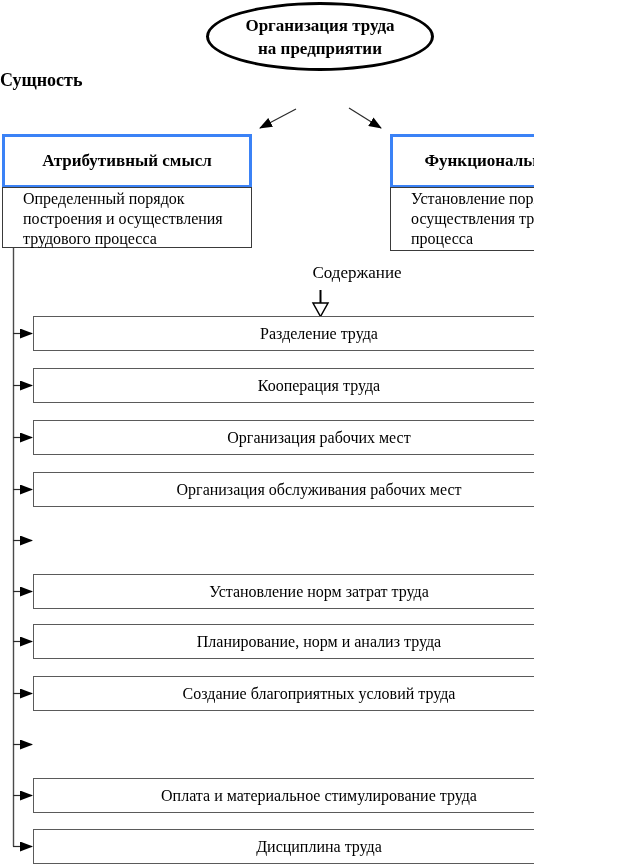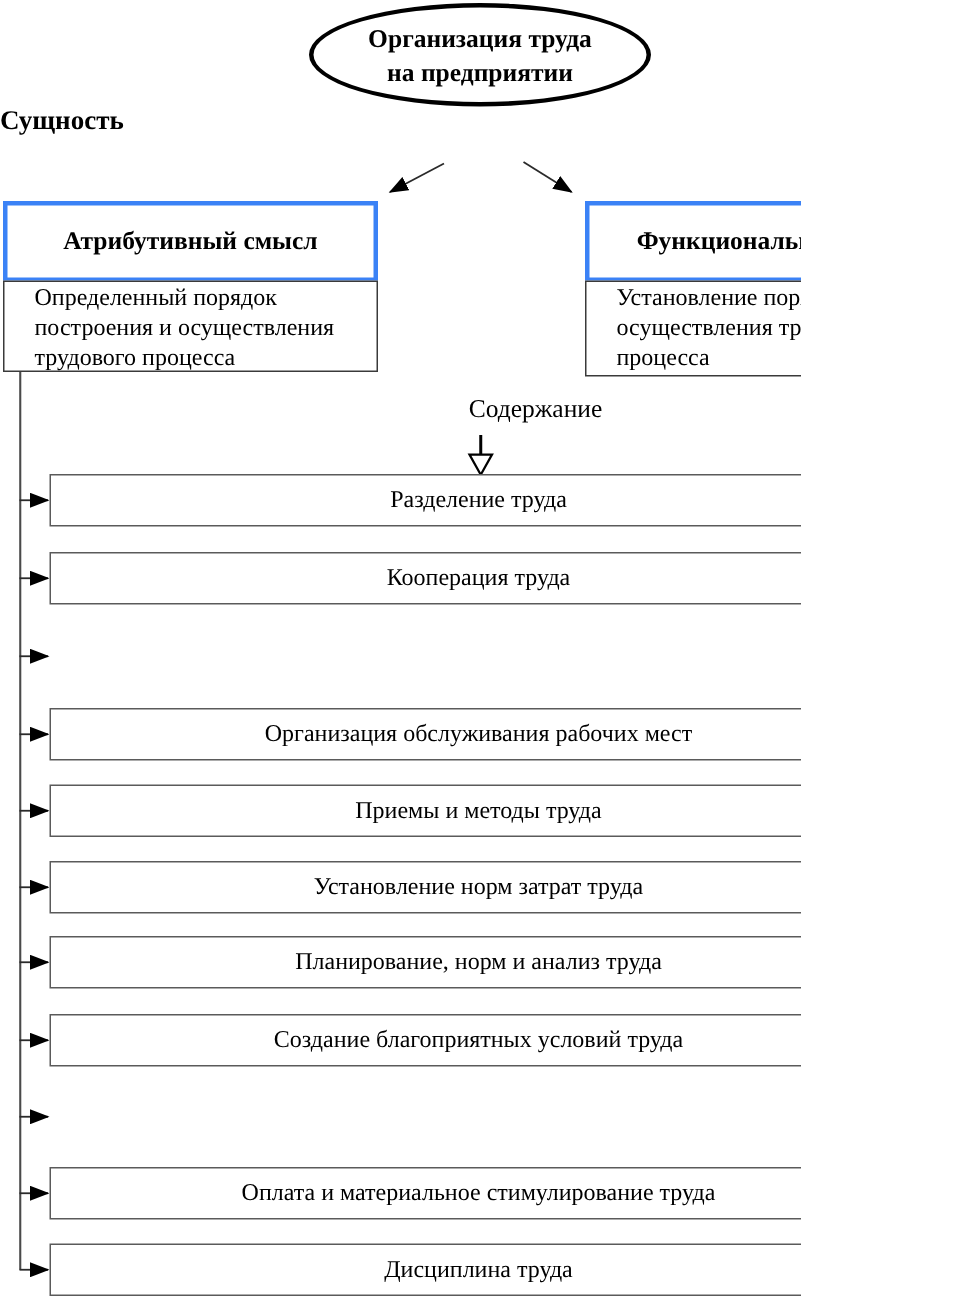--- a/index.html
+++ b/index.html
@@ -176,26 +176,26 @@
   </div>
 
   <div class="content-label">Содержание</div>
 
   <div class="row" style="top:316px">
     <span>Разделение труда</span>
   </div>
   <div class="row" style="top:368px">
     <span>Кооперация труда</span>
   </div>
+  <div class="row" style="top:420px">
+    <span>Организация рабочих мест</span>
+  </div>
   <div class="row" style="top:472px">
     <span>Организация обслуживания рабочих мест</span>
   </div>
-  <div class="row" style="top:523px">
-    <span>Приемы и методы труда</span>
-  </div>
   <div class="row" style="top:574px">
     <span>Установление норм затрат труда</span>
   </div>
   <div class="row" style="top:624px">
     <span>Планирование, норм и анализ труда</span>
   </div>
   <div class="row" style="top:676px">
     <span>Создание благоприятных условий труда</span>
   </div>
   <div class="row" style="top:778px">

